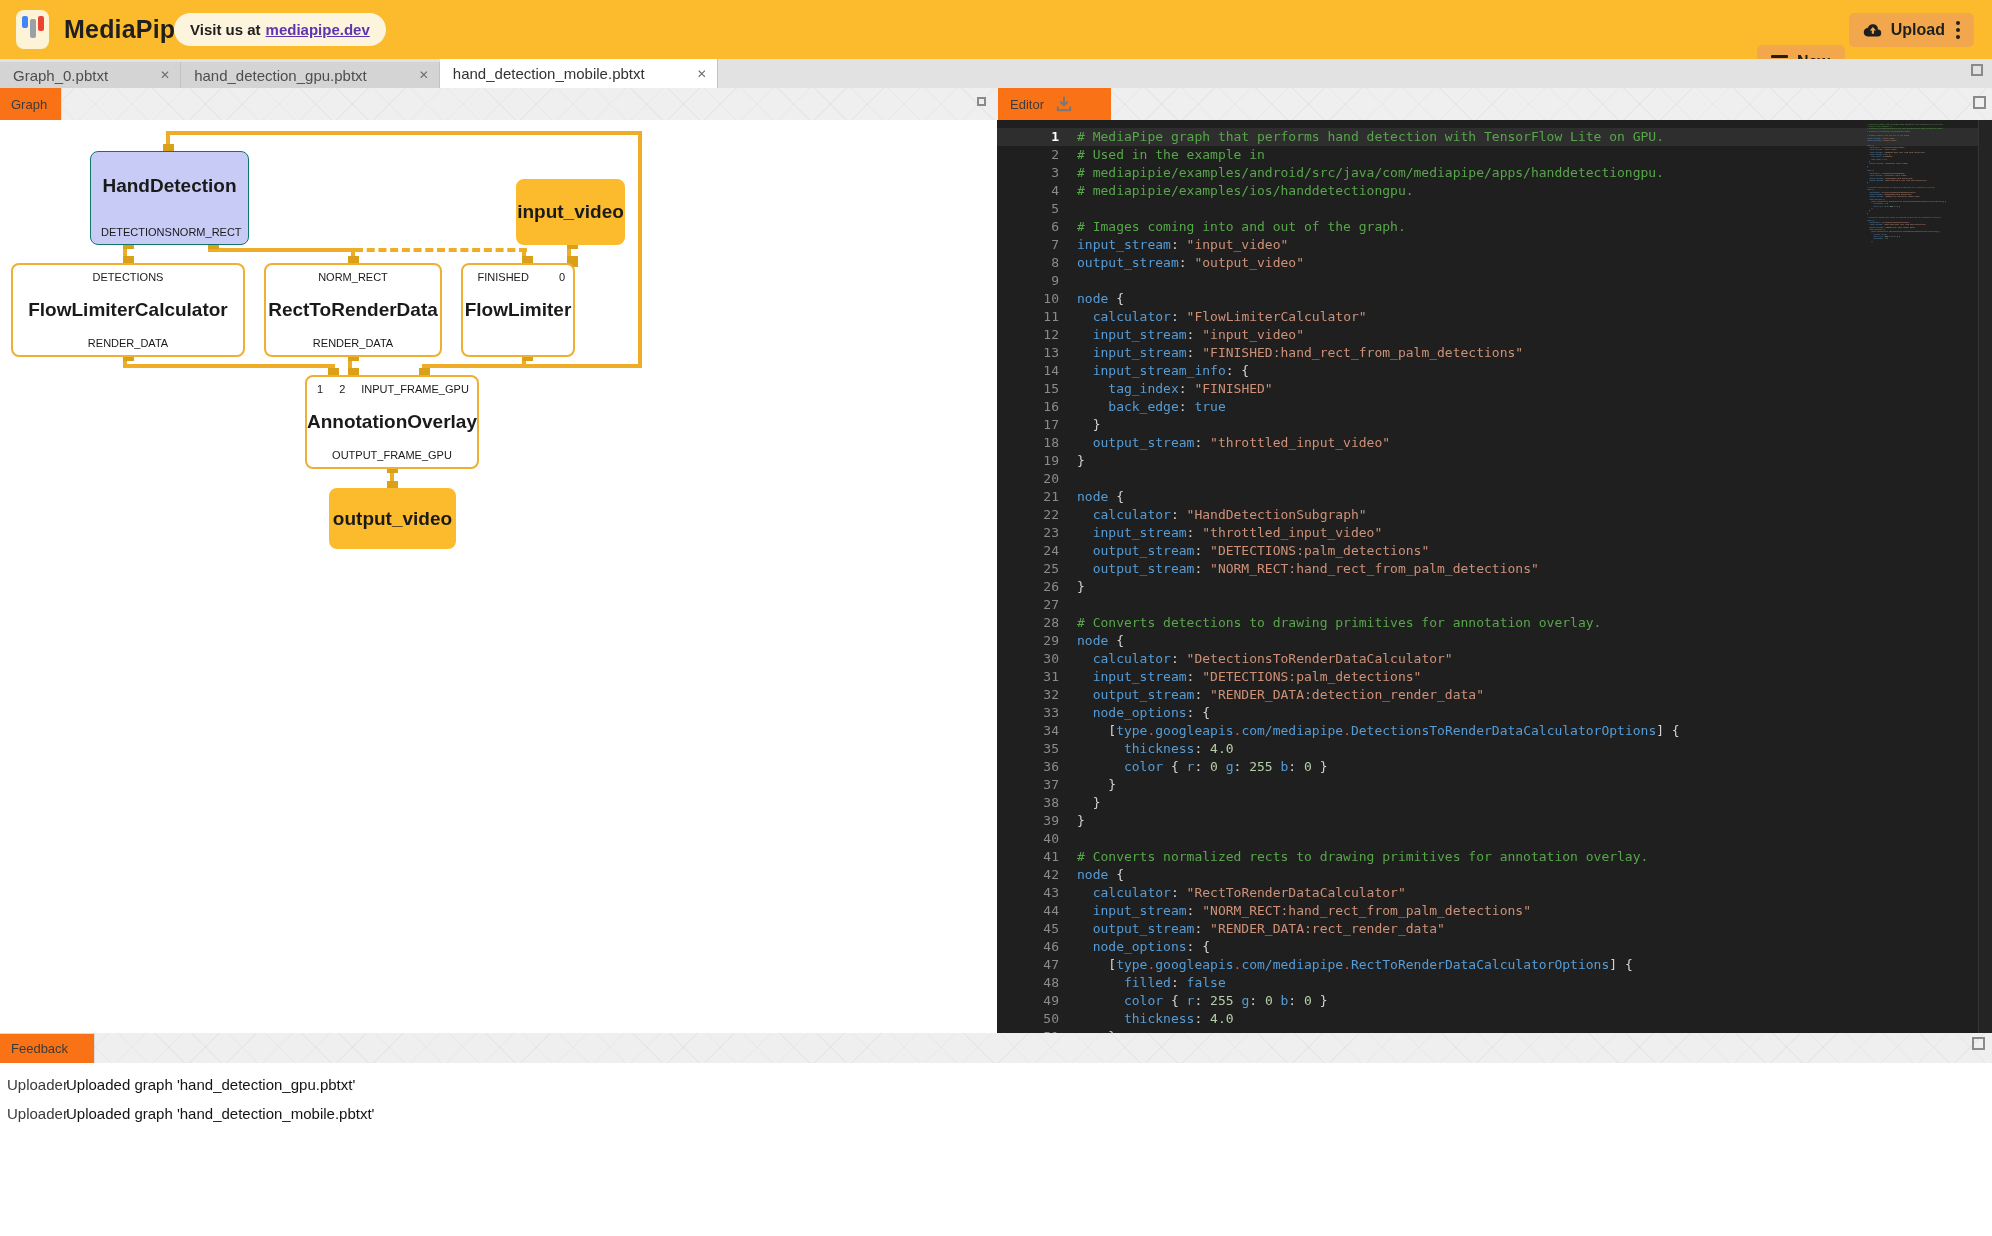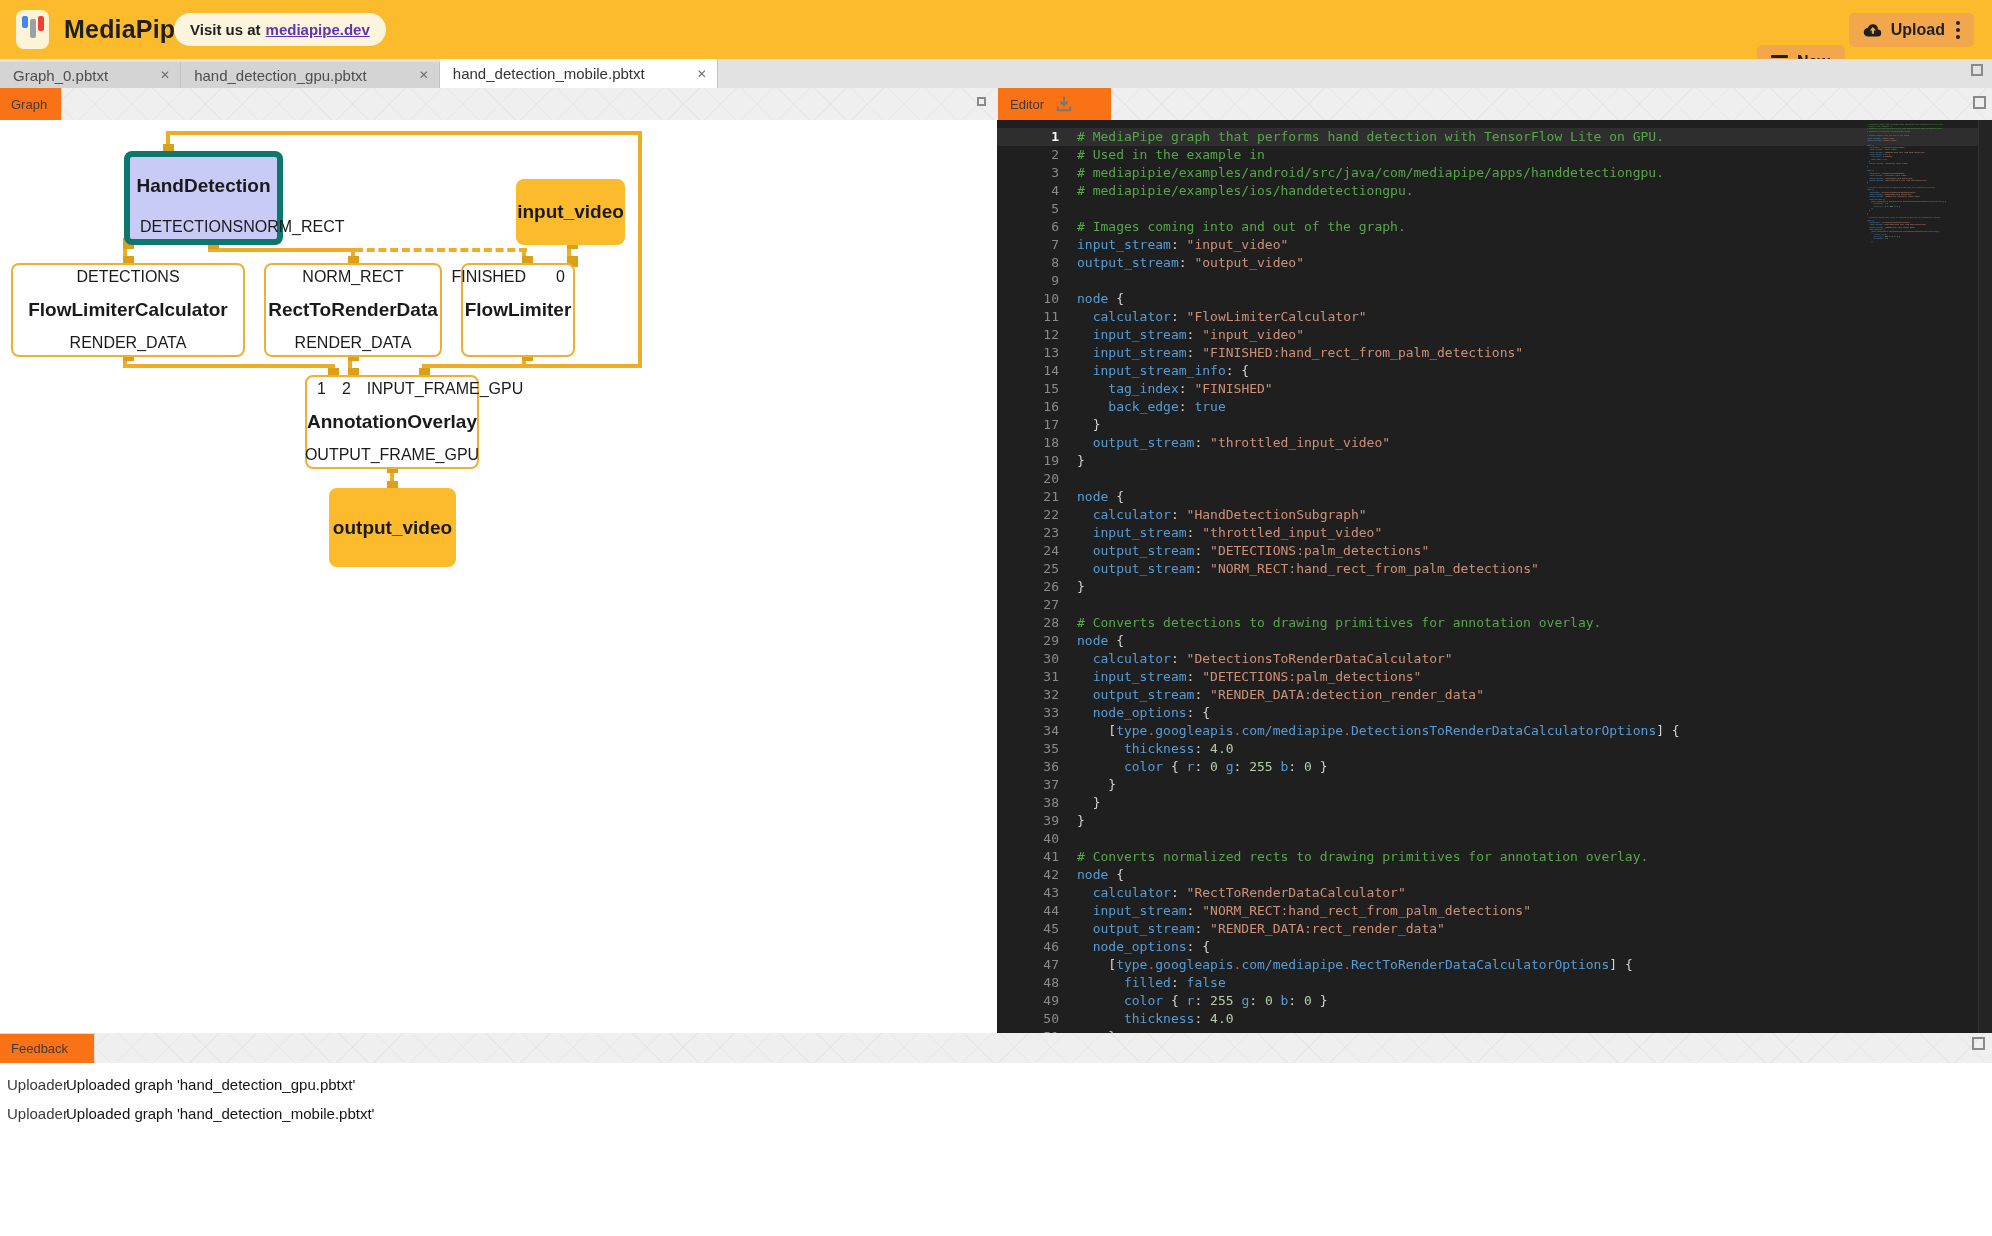--- a/index.html
+++ b/index.html
@@ -38,23 +38,23 @@
   .tab-editor { left:998px; top:88px; width:113px; height:32px; padding-left:12px; }
   .dlicon { margin-left:10px; }
   .sqicon { position:absolute; border:2px solid #8A8A8A; background:transparent; }
   
   .graphpanel { position:absolute; left:0; top:120px; width:997px; height:913px; background:#ffffff; overflow:hidden; }
   .edge { position:absolute; background:#EFAD27; }
   .edge-dash { position:absolute; height:0; border-top:4px dashed #EFAD27; background:none; }
   .port { position:absolute; width:11px; height:11px; background:#D9A018; }
   .gnode { position:absolute; border-radius:8px; display:flex; flex-direction:column; }
   .gnode .gtitle { flex:1; display:flex; align-items:center; justify-content:center; font-size:19px; font-weight:bold; color:#1A1A1A; }
-  .gnode .ports { display:flex; font-size:16px; color:#1A1A1A; height:24px; align-items:center; }
+  .gnode .ports { display:flex; font-size:11px; color:#1A1A1A; height:24px; align-items:center; }
   .calc { background:#ffffff; border:2px solid #F0AF33; }
-  .subgraph { background:#C8CBF5; border:6px solid #0f766e;margin-left:34px; }
+  .subgraph { background:#C8CBF5; border:1px solid #0f766e; }
   .stream { background:#FCBB2C; border:2px solid #FCBB2C; }
   .ports.center { justify-content:center; }
   .ports.between { justify-content:space-between; padding:0 10px; }
   .ports.flend { justify-content:flex-end; gap:30px; padding-right:8px; }
   .ports.ao { padding:0 10px; gap:16px; }
   .ports.ao .last { margin-left:auto; }
   
   .editor { position:absolute; left:997px; top:120px; width:995px; height:913px; background:#1F1F1F; overflow:hidden; }
   .codewrap { position:absolute; left:0; top:8px; width:100%; font-family:"DejaVu Sans Mono", monospace; font-size:13px; }
   .cl { display:flex; height:18px; line-height:18px; white-space:pre; }
@@ -223,21 +223,21 @@
     <div class="ports ao">
       <span>1</span>
       <span>2</span>
       <span class="last">INPUT_FRAME_GPU</span>
     </div>
     <div class="gtitle">AnnotationOverlay</div>
     <div class="ports center">
         <span>OUTPUT_FRAME_GPU</span>
       </div>
   </div>
-  <div class="gnode stream" style="left:329px; top:368px; width:127px; height:79px;">
+  <div class="gnode stream" style="left:329px; top:368px; width:127px; height:61px;">
     <div class="gtitle">output_video</div>
   </div>
 </div>
 
 <div class="editor">
   <div class="codewrap">
       <div class="cl cur"><span class="ln">1</span><span class="lc"><span class="tok-c"># MediaPipe graph that performs hand detection with TensorFlow Lite on GPU.</span></span></div>
       <div class="cl"><span class="ln">2</span><span class="lc"><span class="tok-c"># Used in the example in</span></span></div>
       <div class="cl"><span class="ln">3</span><span class="lc"><span class="tok-c"># mediapipie/examples/android/src/java/com/mediapipe/apps/handdetectiongpu.</span></span></div>
       <div class="cl"><span class="ln">4</span><span class="lc"><span class="tok-c"># mediapipie/examples/ios/handdetectiongpu.</span></span></div>

